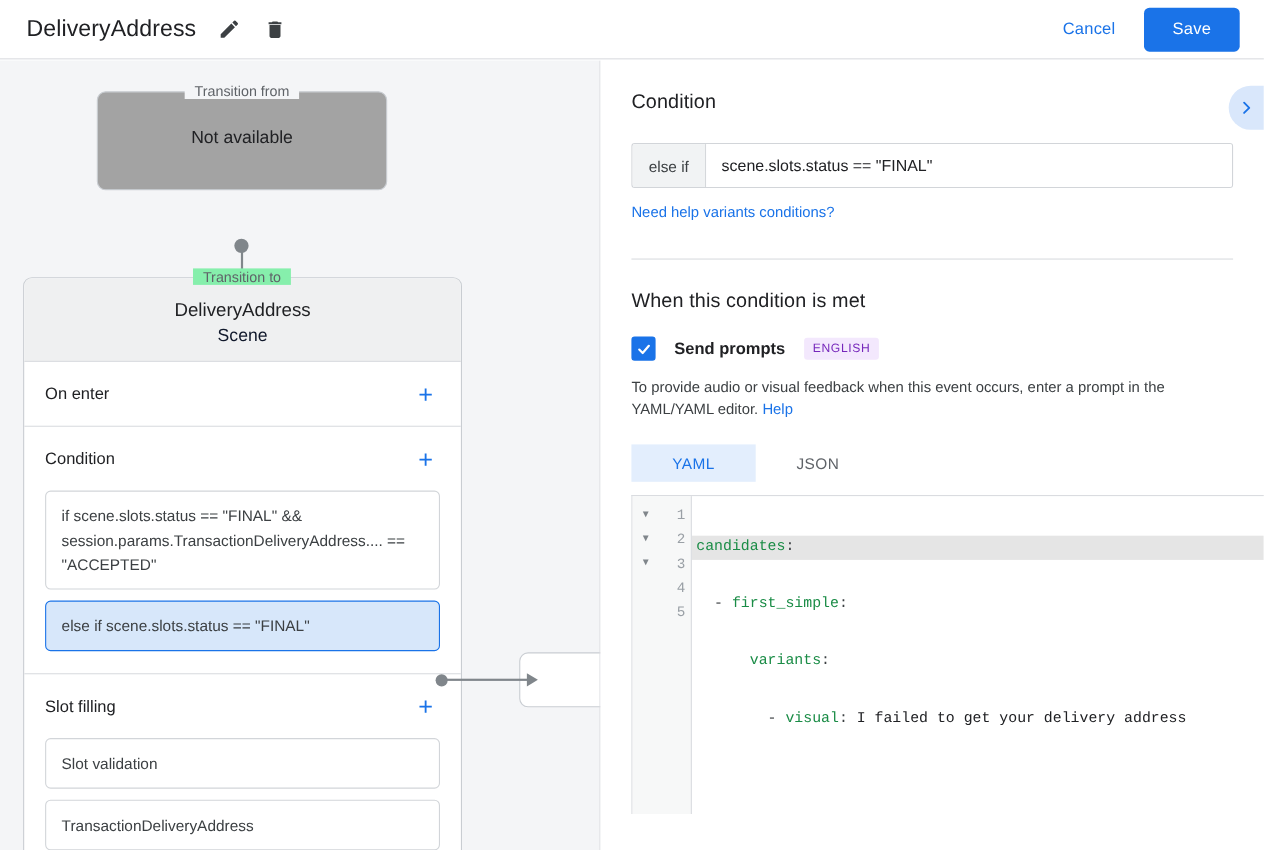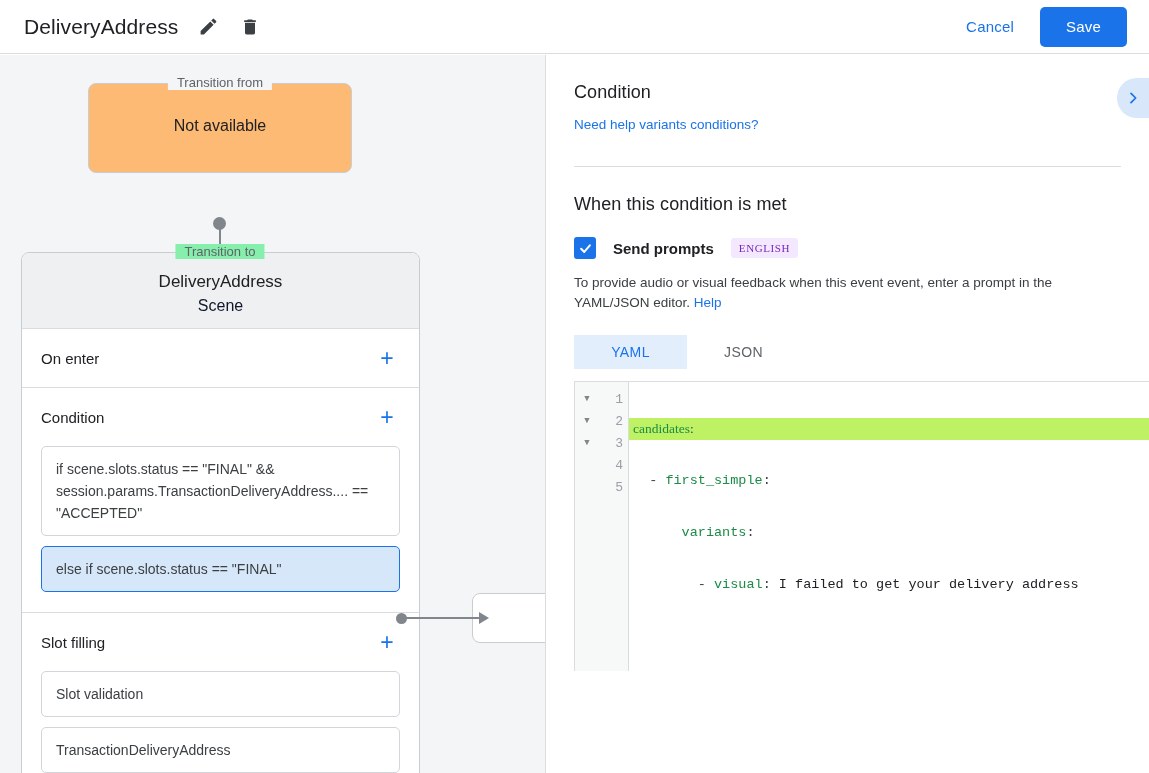--- a/index.html
+++ b/index.html
@@ -38,21 +38,21 @@
     padding: 0 26px; height: 40px; cursor: pointer;
   }
 
   
   .canvas {
     position: absolute; left: 0; top: 55px; width: 546px; height: 718px;
     background: #f4f5f7; overflow: hidden;
   }
   .fieldset {
     position: absolute; border: 1px solid #c9cdd2; border-radius: 8px;
-    background: #fdba74;
+    background: #a3a3a3;
   }
   .legend {
     position: absolute; top: -9px; left: 50%; transform: translateX(-50%);
     background: #f4f5f7; padding: 0 9px; font-size: 13px; color: #5f6368;
     white-space: nowrap;
   }
   .from-box { left: 88px; top: 28px; width: 264px; height: 90px; }
   .from-text {
     position: absolute; left: 0; right: 0; top: 33px; text-align: center;
     font-size: 16px; color: #202124;
@@ -179,21 +179,21 @@
   }
   .cbox.on {
     background: #1a73e8; border-color: #1a73e8;
     display: flex; align-items: center; justify-content: center;
   }
   .cb-label {
     margin-left: 17px; font-size: 15px; color: #202124; font-weight: bold;
   }
   .badge {
     margin-left: 17px; background: #f3e8fd; color: #7627bb;
-    font-size: 11px; letter-spacing: .6px; padding: 4px 8px; border-radius: 3px; font-family: Liberation Serif, serif;
+    font-size: 11px; letter-spacing: .6px; padding: 4px 8px; border-radius: 3px;
   }
   .helptext {
     margin-top: 14px; font-size: 13.5px; color: #3c4043; line-height: 20px;
     max-width: 552px;
   }
 
   .tabs { display: flex; margin-top: 22px; }
   .tab {
     width: 113px; height: 34px; display: flex; align-items: center;
     justify-content: center; font-size: 14px; color: #5f6368;
@@ -214,21 +214,21 @@
     height: 22px; display: flex; align-items: center;
     font-family: "Liberation Mono", monospace; font-size: 13px; color: #9aa0a6;
   }
   .fold { width: 24px; text-align: center; font-size: 9px; color: #80868b; }
   .gnum { width: 24px; text-align: right; }
   .code {
     flex: 1; padding-top: 6px; font-family: "Liberation Mono", monospace;
     font-size: 13.5px; white-space: pre; overflow: hidden;
   }
   .cline { height: 22px; line-height: 22px; padding-left: 4px; }
-  .cline.hl { background: #bef264; font-family: Liberation Serif, serif; }
+  .cline.hl { background: #e5e5e5; }
   .k { color: #1a8c46; }
   .p { color: #3c4043; }
   .v { color: #202124; }
 </style>
 </head>
 <body>
 
 <div id="root">
 
   <div class="header">
@@ -309,41 +309,45 @@
 
     <div class="chev-tab">
       <svg width="16" height="16" viewBox="0 0 24 24" fill="none" stroke="#1a73e8" stroke-width="2.6" stroke-linecap="round" stroke-linejoin="round">
         <polyline points="9 5 16 12 9 19"></polyline>
       </svg>
     </div>
 
     <div class="panel-sec">
       <div class="panel-h">Condition</div>
 
+      <div class="cond-input-row">
+        <div class="cond-prefix">else if</div>
+        <input class="cond-value" type="text" value="scene.slots.status == &quot;FINAL&quot;" style="">
+      </div>
 
       <a class="link">Need help variants conditions?</a>
       <div class="panel-divider"></div>
     </div>
 
     <div class="panel-sec">
       <div class="panel-h">When this condition is met</div>
 
 
       <div class="cb-row">
         <div class="cbox on">
           <svg width="15" height="15" viewBox="0 0 24 24" fill="none" stroke="#ffffff" stroke-width="3.2" stroke-linecap="round" stroke-linejoin="round">
             <polyline points="5 12.5 10 17.5 19 7"></polyline>
           </svg>
         </div>
         <div class="cb-label">Send prompts</div>
         <div class="badge">ENGLISH</div>
       </div>
 
       <div class="helptext">
-        <span>To provide audio or visual feedback when this event event, enter a prompt in the YAML/JSON editor.</span>
+        <span>To provide audio or visual feedback when this event occurs, enter a prompt in the YAML/YAML editor.</span>
         <a class="link" style="margin-top:0">Help</a>
       </div>
 
       <div class="tabs">
         <div class="tab active">YAML</div>
         <div class="tab">JSON</div>
       </div>
     </div>
 
     <div class="editor" style="margin-left:28px;">

